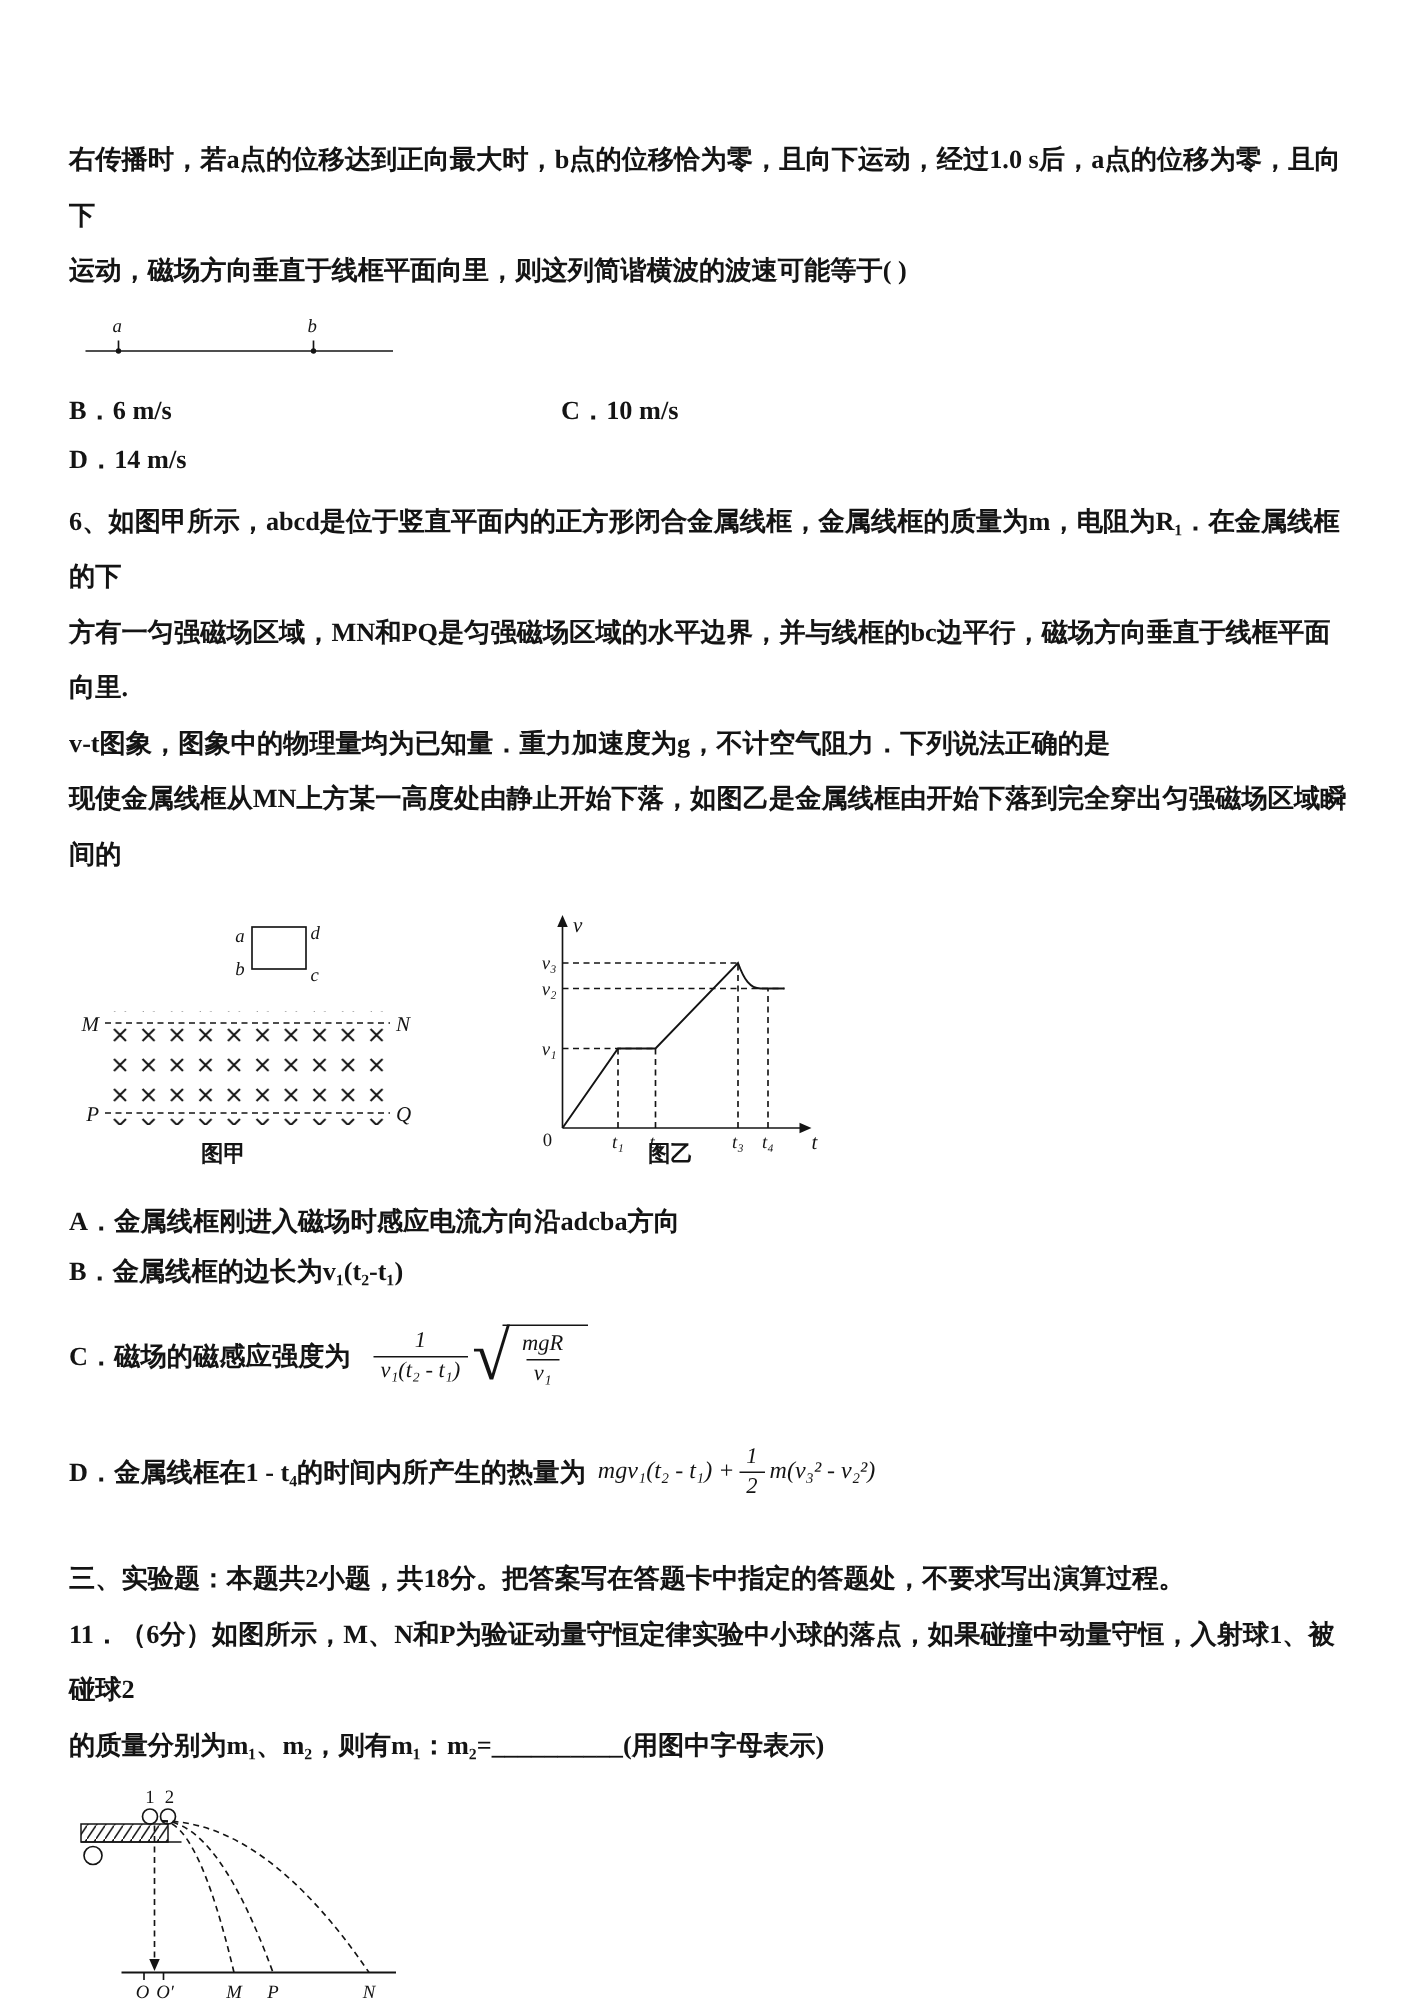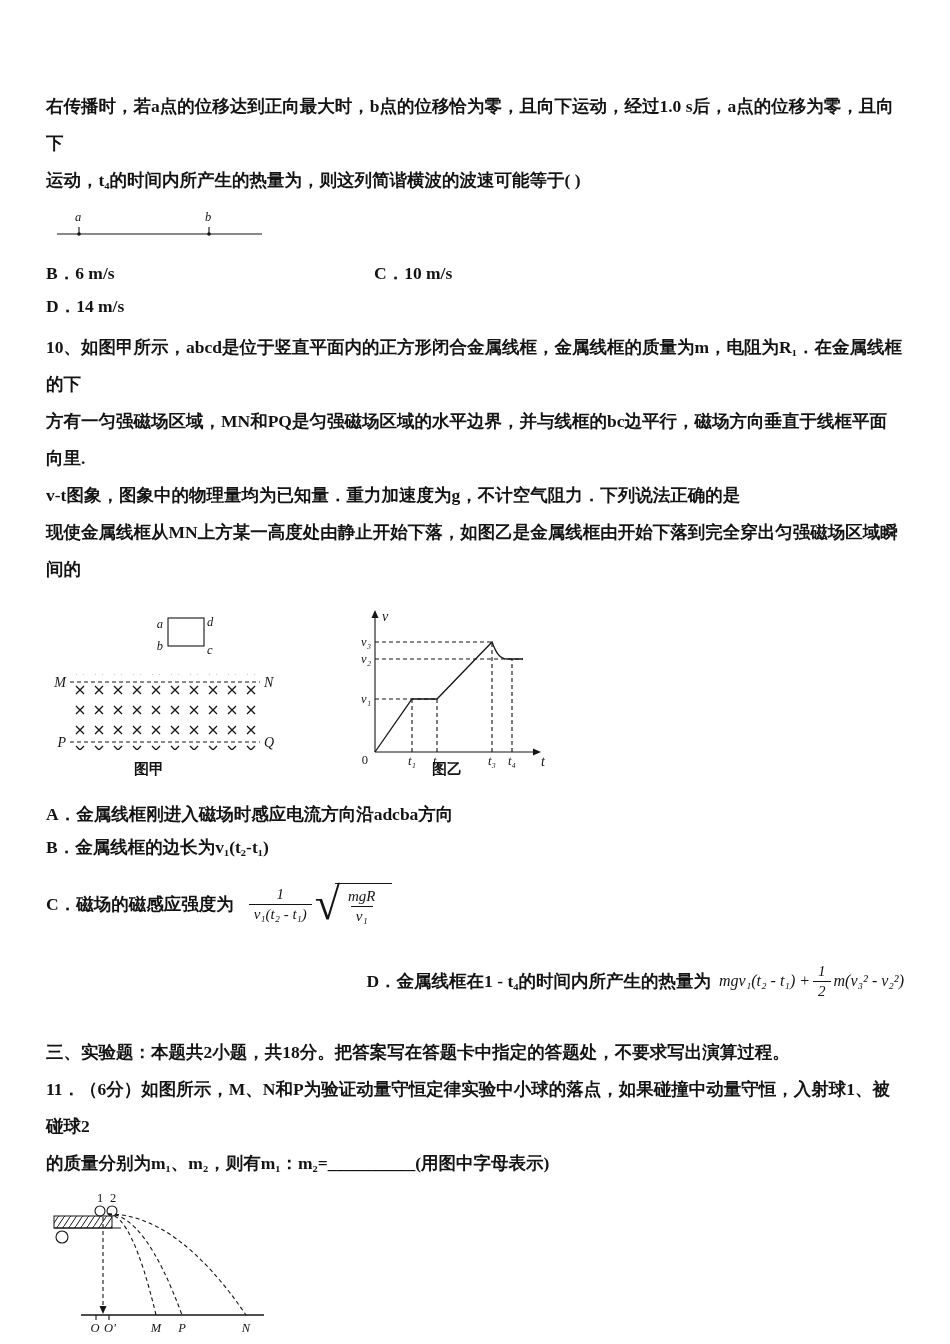--- a/index.html
+++ b/index.html
@@ -12,21 +12,21 @@
   }
   .page { padding:88px 46px 0 46px; }
   .tline { font-size:17.5px; font-weight:bold; line-height:37px; }
   .opt   { font-size:17.5px; font-weight:bold; line-height:33px; }
   .grid2 { display:grid; grid-template-columns:328px auto; margin:8px 0 6px 0; }
   .figrow { display:flex; align-items:flex-end; gap:48px; margin:14px 0 20px 6px; }
   .q9fig { margin:6px 0 2px 6px; display:block; }
   .q11fig { margin:8px 0 4px 0; display:block; }
   .optflex { display:flex; align-items:center; gap:8px; font-weight:bold; }
   .optC { min-height:80px;gap:12px; }
-  .optD { min-height:62px; margin-top:6px;justify-content:flex-end; }
+  .optD { min-height:62px; margin-top:6px; }
   .spacer-md { height:22px; }
 
   
   .formula { display:inline-flex; align-items:center; font-family:"Liberation Serif","DejaVu Serif",serif; font-style:italic; font-weight:normal; font-size:16px; }
   .frac { display:inline-flex; flex-direction:column; align-items:center; margin:0 3px; font-size:15px; line-height:1.25; }
   .frac .fnum { padding:0 5px; }
   .frac .fden { border-top:1.4px solid #141414; padding:0 5px; }
   .sqrt { display:inline-flex; align-items:center; }
   .rad { font-style:normal; font-size:46px; line-height:40px; font-weight:400; margin-right:-5px; }
   .radbox { border-top:1.6px solid #141414; padding:3px 8px 0 5px;text-align:center; }
@@ -41,41 +41,41 @@
   .solid { stroke:#141414; stroke-width:1.3; fill:none; }
   .thin  { stroke:#141414; stroke-width:1.1; fill:none; }
 </style>
 </head>
 <body>
 
 <div class="page">
 
   <div>
     <div class="tline">右传播时，若a点的位移达到正向最大时，b点的位移恰为零，且向下运动，经过1.0 s后，a点的位移为零，且向下</div>
-    <div class="tline">运动，t₄的时间内所产生的热量为，则这列简谐横波的波速可能等于(      )</div>
+    <div class="tline">运动，磁场方向垂直于线框平面向里，则这列简谐横波的波速可能等于(      )</div>
 
     <svg class="q9fig" width="230" height="44" viewBox="0 0 230 44">
       <line class="thin" x1="5" y1="29" x2="210" y2="29"></line>
       <line class="thin" x1="27" y1="22" x2="27" y2="29"></line>
       <line class="thin" x1="157" y1="22" x2="157" y2="29"></line>
       <circle cx="27" cy="29" r="1.8" fill="#141414"></circle>
       <circle cx="157" cy="29" r="1.8" fill="#141414"></circle>
       <text class="it sm" x="23" y="16">a</text>
       <text class="it sm" x="153" y="16">b</text>
     </svg>
 
     <div class="grid2">
       <div class="opt">B．6 m/s</div>
       <div class="opt">C．10 m/s</div>
       <div class="opt">D．14 m/s</div>
     </div>
   </div>
 
   <div>
-    <div class="tline">10、如图甲所示，abcd是位于竖直平面内的正方形闭合金属线框，金属线框的质量为m，电阻为R₁．在金属线框的下</div>
+    <div class="tline">6、如图甲所示，abcd是位于竖直平面内的正方形闭合金属线框，金属线框的质量为m，电阻为R₁．在金属线框的下</div>
     <div class="tline">方有一匀强磁场区域，MN和PQ是匀强磁场区域的水平边界，并与线框的bc边平行，磁场方向垂直于线框平面向里.</div>
     <div class="tline">v-t图象，图象中的物理量均为已知量．重力加速度为g，不计空气阻力．下列说法正确的是</div>
     <div class="tline">现使金属线框从MN上方某一高度处由静止开始下落，如图乙是金属线框由开始下落到完全穿出匀强磁场区域瞬间的</div>
 
     <div class="figrow">
 
       <svg width="235" height="176" viewBox="0 0 235 176">
         <defs>
           <pattern id="xpat" width="19" height="20" patternUnits="userSpaceOnUse">
             <path d="M5,4 L13,12 M13,4 L5,12" stroke="#141414" stroke-width="1.3" fill="none"></path>

